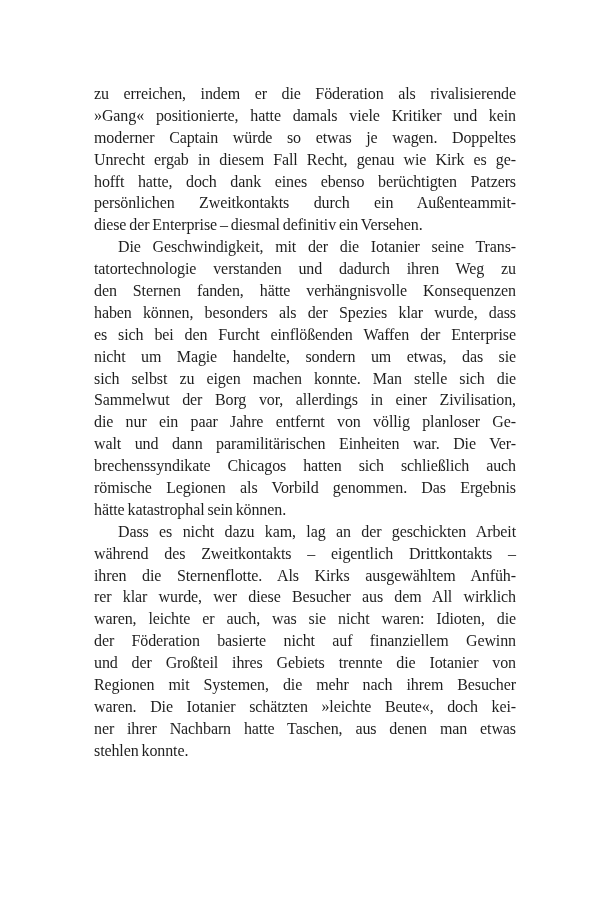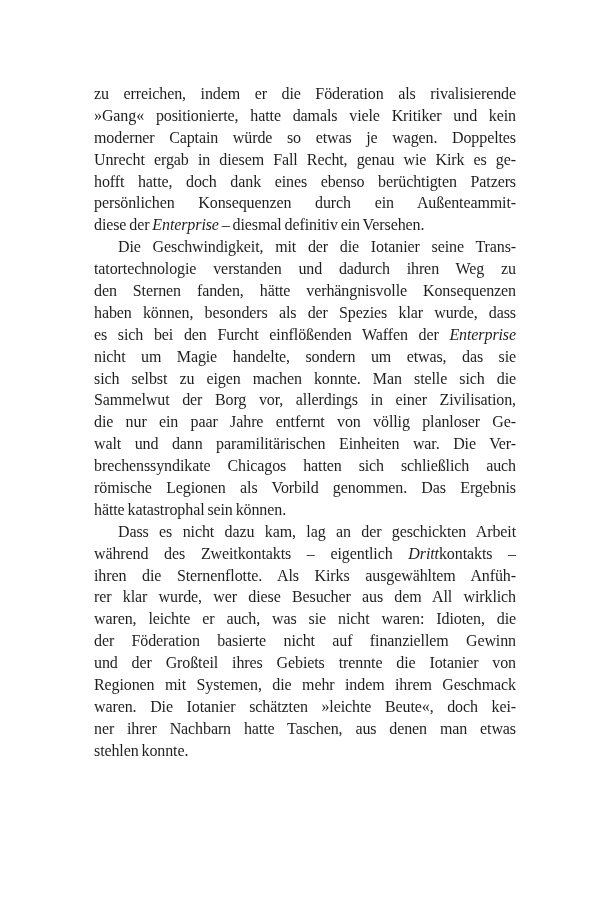--- a/index.html
+++ b/index.html
@@ -32,21 +32,20 @@
     text-align-last: justify;
     height: 21.9px;
   }
   .line.last {
     text-align-last: left;
   }
   .line.indent {
     text-indent: 24px;
   }
   .italic {
-    font-style: italic;
   }
   .page-number {
     position: absolute;
     left: 94px;
     top: 817px;
     width: 422px;
     text-align: center;
     font-size: 15px;
     line-height: 20px;
     color: #8b5cf6;
@@ -56,21 +55,21 @@
 </head>
 <body>
 
 <div class="book-page">
   <div class="text-block">
       <div class="line"><span>zu erreichen, indem er die Föderation als rivalisierende</span></div>
       <div class="line"><span>»Gang« positionierte, hatte damals viele Kritiker und kein</span></div>
       <div class="line"><span>moderner Captain würde so etwas je wagen. Doppeltes</span></div>
       <div class="line"><span>Unrecht ergab in diesem Fall Recht, genau wie Kirk es ge-</span></div>
       <div class="line"><span>hofft hatte, doch dank eines ebenso berüchtigten Patzers</span></div>
-      <div class="line"><span>persönlichen Konsequenzen durch ein Außenteammit-</span></div>
+      <div class="line"><span>persönlichen Zweitkontakts durch ein Außenteammit-</span></div>
       <div class="line last"><span>diese der </span><span class="italic">Enterprise</span><span> – diesmal definitiv ein Versehen.</span></div>
       <div class="line indent"><span>Die Geschwindigkeit, mit der die Iotanier seine Trans-</span></div>
       <div class="line"><span>tatortechnologie verstanden und dadurch ihren Weg zu</span></div>
       <div class="line"><span>den Sternen fanden, hätte verhängnisvolle Konsequenzen</span></div>
       <div class="line"><span>haben können, besonders als der Spezies klar wurde, dass</span></div>
       <div class="line"><span>es sich bei den Furcht einflößenden Waffen der </span><span class="italic">Enterprise</span></div>
       <div class="line"><span>nicht um Magie handelte, sondern um etwas, das sie</span></div>
       <div class="line"><span>sich selbst zu eigen machen konnte. Man stelle sich die</span></div>
       <div class="line"><span>Sammelwut der Borg vor, allerdings in einer Zivilisation,</span></div>
       <div class="line"><span>die nur ein paar Jahre entfernt von völlig planloser Ge-</span></div>
@@ -78,19 +77,19 @@
       <div class="line"><span>brechenssyndikate Chicagos hatten sich schließlich auch</span></div>
       <div class="line"><span>römische Legionen als Vorbild genommen. Das Ergebnis</span></div>
       <div class="line last"><span>hätte katastrophal sein können.</span></div>
       <div class="line indent"><span>Dass es nicht dazu kam, lag an der geschickten Arbeit</span></div>
       <div class="line"><span>während des Zweitkontakts – eigentlich </span><span class="italic">Dritt</span><span>kontakts –</span></div>
       <div class="line"><span>ihren die Sternenflotte. Als Kirks ausgewähltem Anfüh-</span></div>
       <div class="line"><span>rer klar wurde, wer diese Besucher aus dem All wirklich</span></div>
       <div class="line"><span>waren, leichte er auch, was sie nicht waren: Idioten, die</span></div>
       <div class="line"><span>der Föderation basierte nicht auf finanziellem Gewinn</span></div>
       <div class="line"><span>und der Großteil ihres Gebiets trennte die Iotanier von</span></div>
-      <div class="line"><span>Regionen mit Systemen, die mehr indem ihrem Geschmack</span></div>
+      <div class="line"><span>Regionen mit Systemen, die mehr nach ihrem Besucher</span></div>
       <div class="line"><span>waren. Die Iotanier schätzten »leichte Beute«, doch kei-</span></div>
       <div class="line"><span>ner ihrer Nachbarn hatte Taschen, aus denen man etwas</span></div>
       <div class="line last"><span>stehlen konnte.</span></div>
     </div>
   <div class="page-number">29</div>
 </div>
 
 </body></html>

